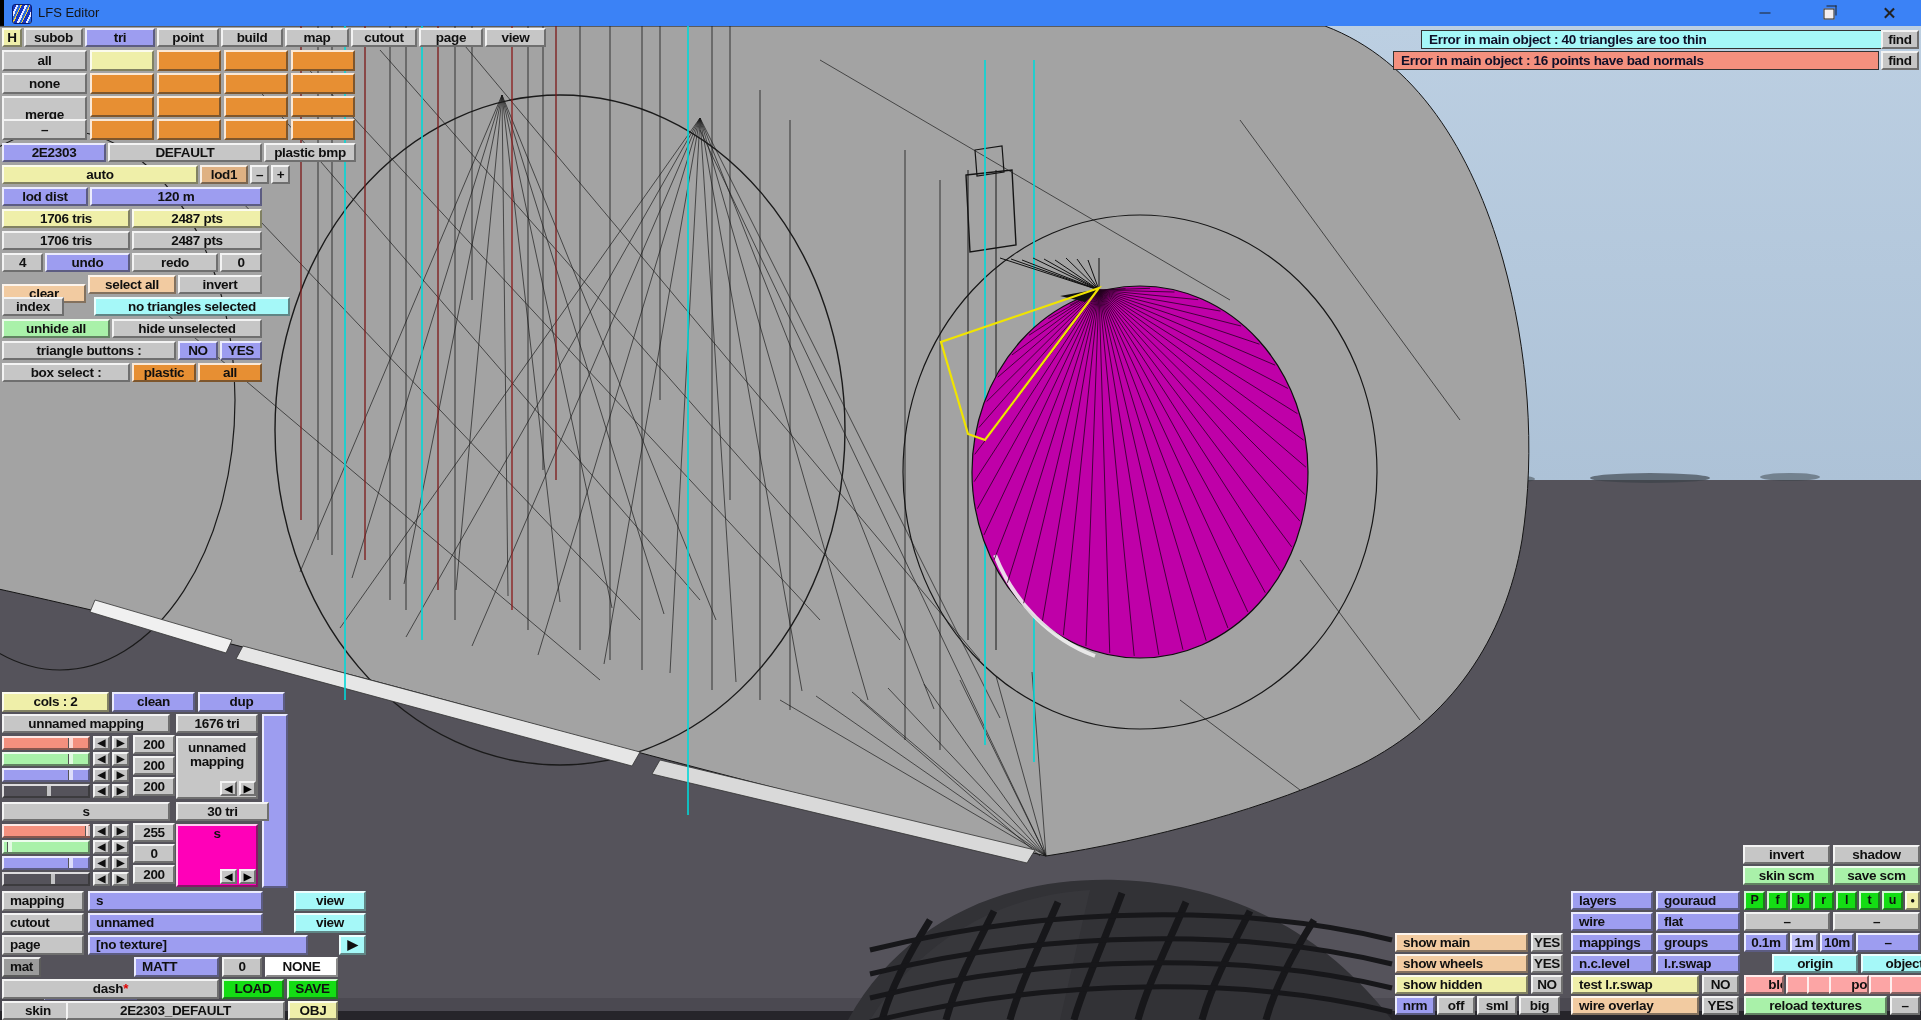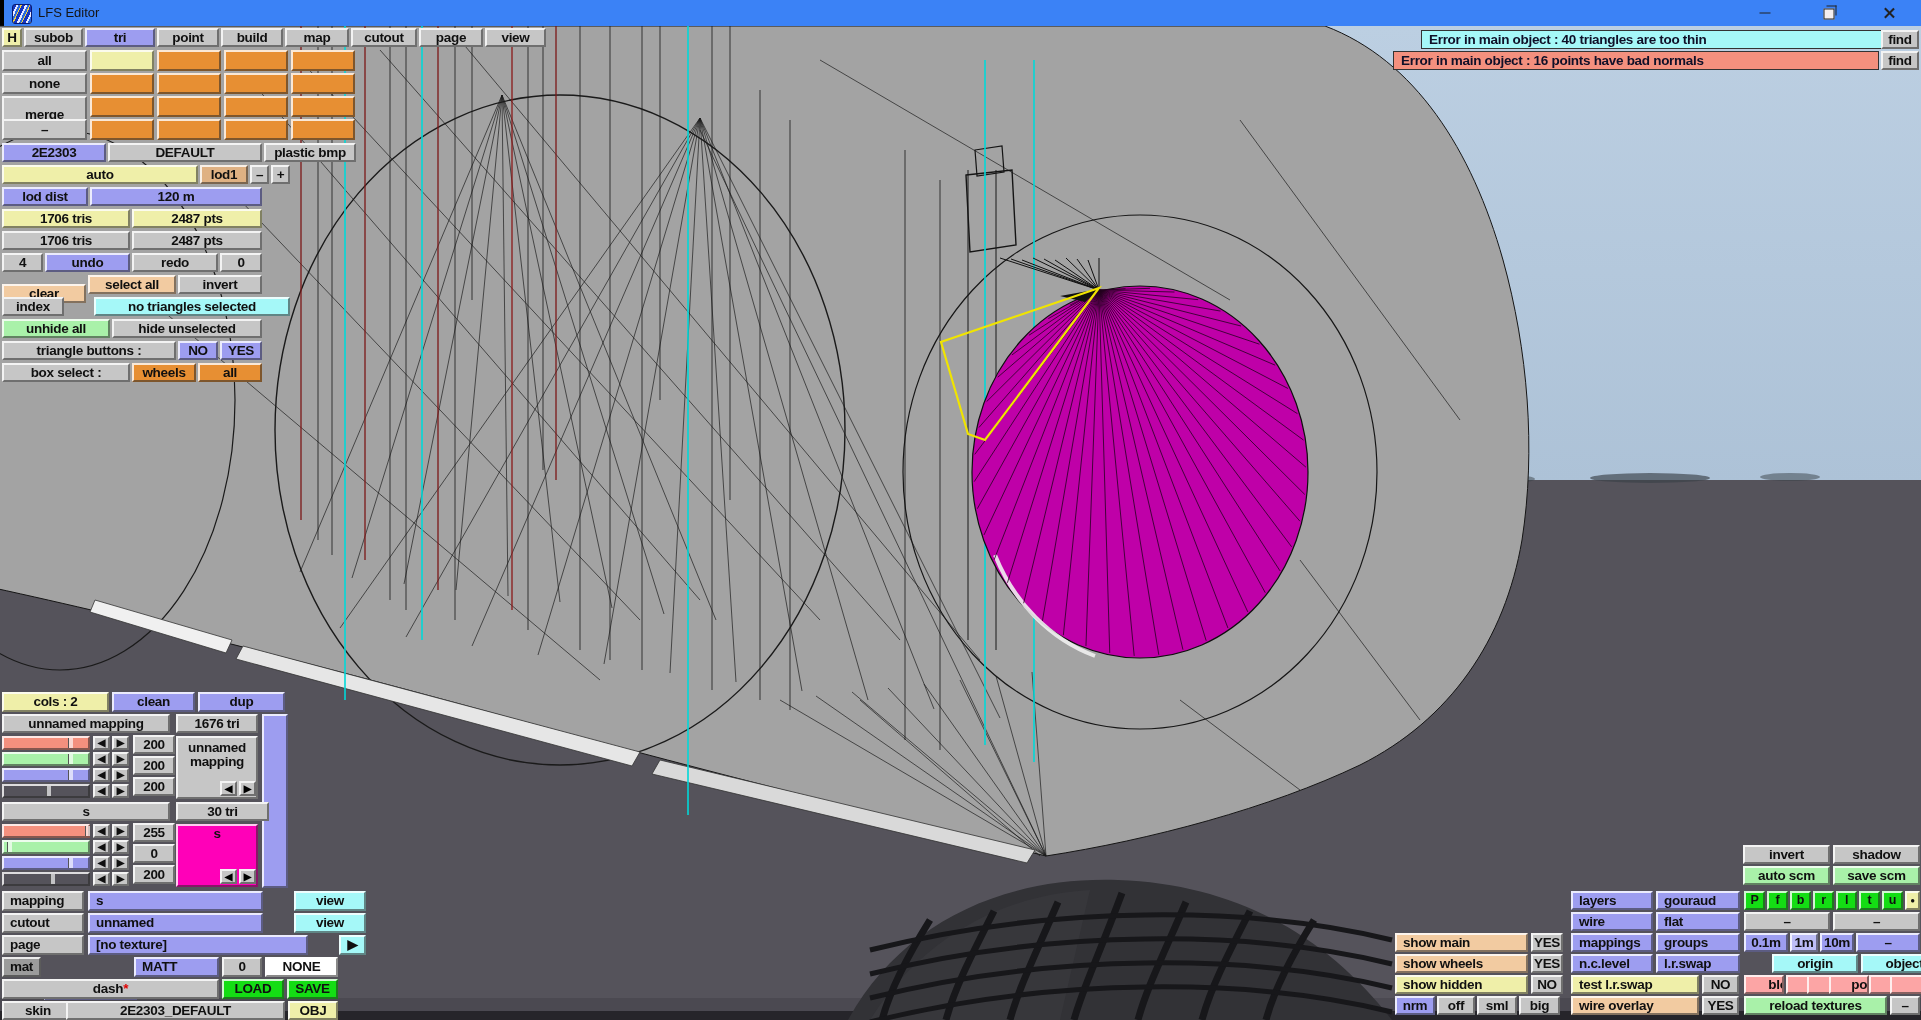--- a/index.html
+++ b/index.html
@@ -309,21 +309,21 @@
   <div class="b cyan" style="left:66px;top:297px;width:196px;height:19px">no triangles selected</div>
 
   <div class="b grn" style="left:2px;top:319px;width:108px;height:19px">unhide all</div>
   <div class="b" style="left:112px;top:319px;width:150px;height:19px">hide unselected</div>
 
   <div class="b" style="left:2px;top:341px;width:174px;height:19px">triangle buttons :</div>
   <div class="b peri" style="left:178px;top:341px;width:40px;height:19px">NO</div>
   <div class="b peri" style="left:220px;top:341px;width:42px;height:19px">YES</div>
 
   <div class="b" style="left:2px;top:363px;width:128px;height:19px">box select :</div>
-  <div class="b org" style="left:132px;top:363px;width:64px;height:19px">wheels</div>
+  <div class="b org" style="left:132px;top:363px;width:64px;height:19px">plastic</div>
   <div class="b org" style="left:198px;top:363px;width:64px;height:19px">all</div>
 
   <div class="b yel" style="left:2px;top:692px;width:107px;height:20px">cols : 2</div>
   <div class="b peri" style="left:112px;top:692px;width:83px;height:20px">clean</div>
   <div class="b peri" style="left:198px;top:692px;width:87px;height:20px">dup</div>
 
   <div class="b" style="left:2px;top:714px;width:168px;height:19px">unnamed mapping</div>
   <div class="b" style="left:176px;top:714px;width:82px;height:19px">1676 tri</div>
   <div class="b peri" style="left:262px;top:714px;width:26px;height:174px"></div>
 
@@ -418,21 +418,21 @@
   <div class="b" style="left:66px;top:1001px;width:219px;height:19px">2E2303_DEFAULT</div>
   <div class="b yel" style="left:288px;top:1001px;width:50px;height:19px">OBJ</div>
 
   <div class="err cyan" style="left:1393px;top:30px;width:486px;height:19px">Error in main object : 40 triangles are too thin</div>
   <div class="b" style="left:1881px;top:30px;width:38px;height:19px">find</div>
   <div class="err sal" style="left:1393px;top:51px;width:486px;height:19px">Error in main object : 16 points have bad normals</div>
   <div class="b" style="left:1881px;top:51px;width:38px;height:19px">find</div>
 
   <div class="b" style="left:1743px;top:845px;width:87px;height:19px">invert</div>
   <div class="b" style="left:1833px;top:845px;width:87px;height:19px">shadow</div>
-  <div class="b grn" style="left:1743px;top:866px;width:87px;height:19px">auto scm</div>
+  <div class="b grn" style="left:1743px;top:866px;width:87px;height:19px">skin scm</div>
   <div class="b grn" style="left:1833px;top:866px;width:87px;height:19px">save scm</div>
 
   <div class="b peri tl" style="left:1571px;top:891px;width:82px;height:19px">layers</div>
   <div class="b peri tl" style="left:1656px;top:891px;width:84px;height:19px">gouraud</div>
   <div class="b bgrn small" style="left:1744px;top:891px;width:21px;height:19px">P</div>
   <div class="b bgrn small" style="left:1767px;top:891px;width:21px;height:19px">f</div>
   <div class="b bgrn small" style="left:1790px;top:891px;width:21px;height:19px">b</div>
   <div class="b bgrn small" style="left:1813px;top:891px;width:21px;height:19px">r</div>
   <div class="b bgrn small" style="left:1836px;top:891px;width:21px;height:19px">l</div>
   <div class="b bgrn small" style="left:1859px;top:891px;width:21px;height:19px">t</div>

